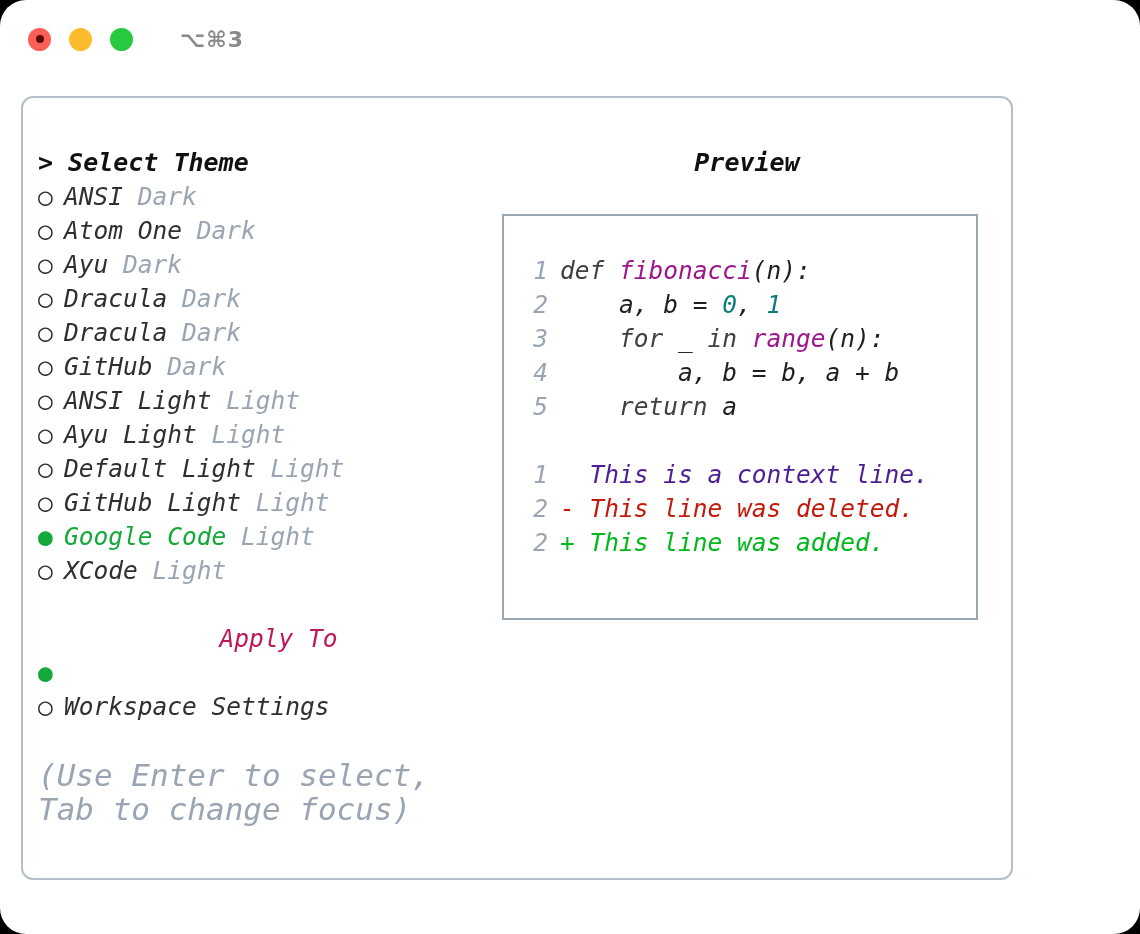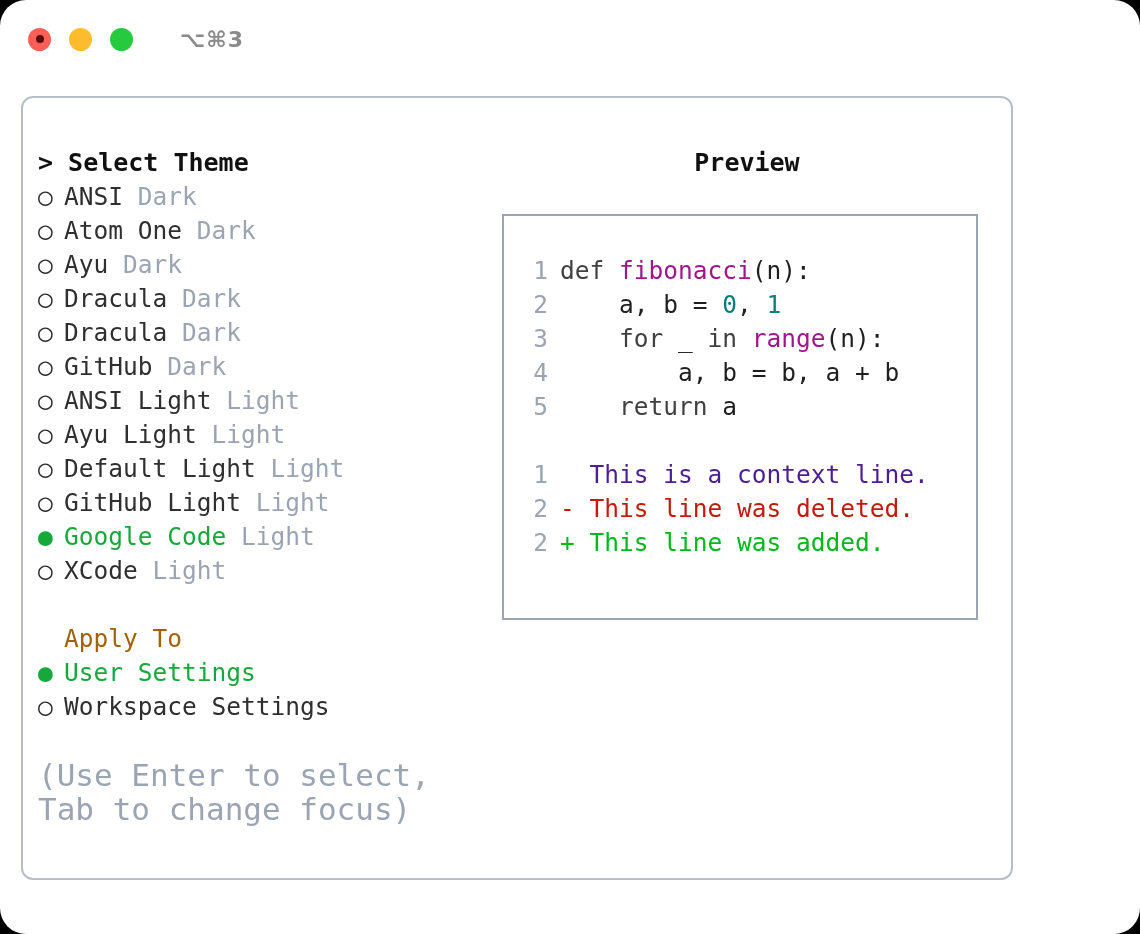--- a/index.html
+++ b/index.html
@@ -77,21 +77,21 @@
     height: 784px;
     border: 2px solid #b6bec9;
     border-radius: 12px;
     box-sizing: border-box;
     background: #ffffff;
   }
 
   #panel-inner {
     position: absolute;
     left: 0; top: 0;
-    width: 100%; height: 100%;
+    width: 100%; height: 100%; font-style: italic;
   }
 
   
   #left-col {
     position: absolute;
     left: 15px;
     top: 48px;
     width: 455px;
   }
 
@@ -128,24 +128,25 @@
   .opt-name   { color: #2f2f2f; }
   .opt-row.selected .opt-name { color: #16a83a; }
   .opt-cat {
     color: #9aa4b2;
     margin-left: 14.7px;
   }
 
   #apply-block { margin-top: 34px; }
   #apply-header {
     padding-left: 26px;
-    color: #a16207;
-    font-size: 24.5px;
-    line-height: 34px;
-    white-space: pre;
+    color: #be185d;
+    font-size: 24.5px;
+    line-height: 34px;
+    white-space: pre;
+    text-align: center;
   }
 
   #hint {
     margin-top: 34px;
     color: #9aa4b2;
     font-size: 31px;
     line-height: 34px;
     width: 420px;
     white-space: pre-wrap;
   }
@@ -243,21 +244,21 @@
             <div class="opt-row mono-line"><span class="marker">○</span><span class="opt-name">Ayu Light</span><span class="opt-cat">Light</span></div>
             <div class="opt-row mono-line"><span class="marker">○</span><span class="opt-name">Default Light</span><span class="opt-cat">Light</span></div>
             <div class="opt-row mono-line"><span class="marker">○</span><span class="opt-name">GitHub Light</span><span class="opt-cat">Light</span></div>
             <div class="opt-row mono-line selected"><span class="marker sel">●</span><span class="opt-name">Google Code</span><span class="opt-cat">Light</span></div>
             <div class="opt-row mono-line"><span class="marker">○</span><span class="opt-name">XCode</span><span class="opt-cat">Light</span></div>
           </div>
 
         <div id="apply-block">
           <div id="apply-header">Apply To</div>
           <div id="apply-options">
-              <div class="opt-row mono-line selected"><span class="marker sel">●</span><span class="opt-name">User Settings</span></div>
+              <div class="opt-row mono-line selected"><span class="marker sel">●</span></div>
               <div class="opt-row mono-line"><span class="marker">○</span><span class="opt-name">Workspace Settings</span></div>
             </div>
         </div>
 
         <div id="hint">(Use Enter to select, Tab to change focus)</div>
       </div>
 
       <div id="right-col">
         <div id="preview-title">Preview</div>
 

